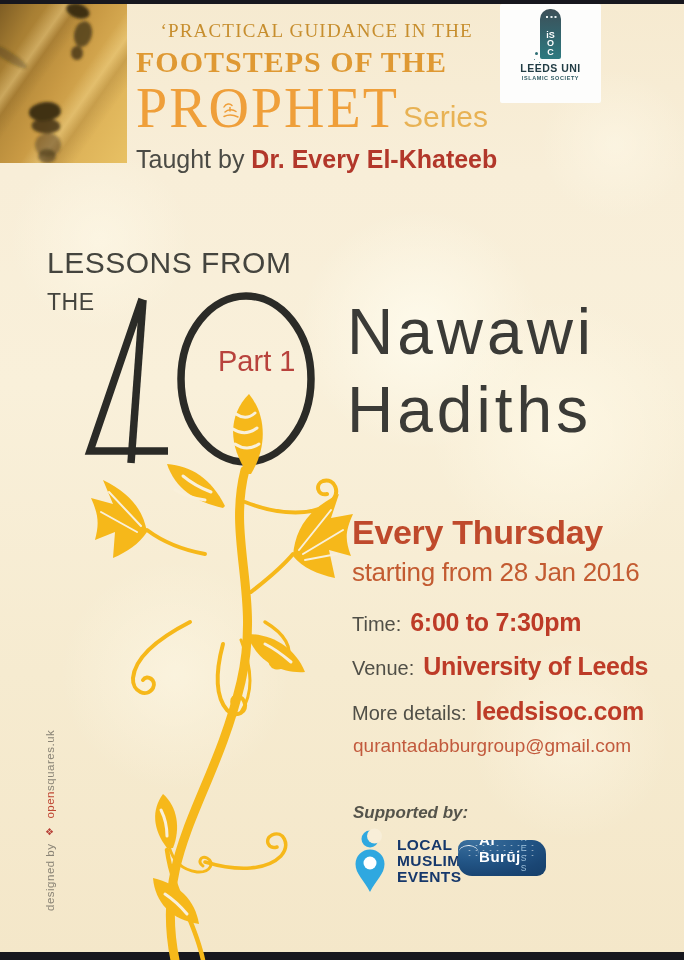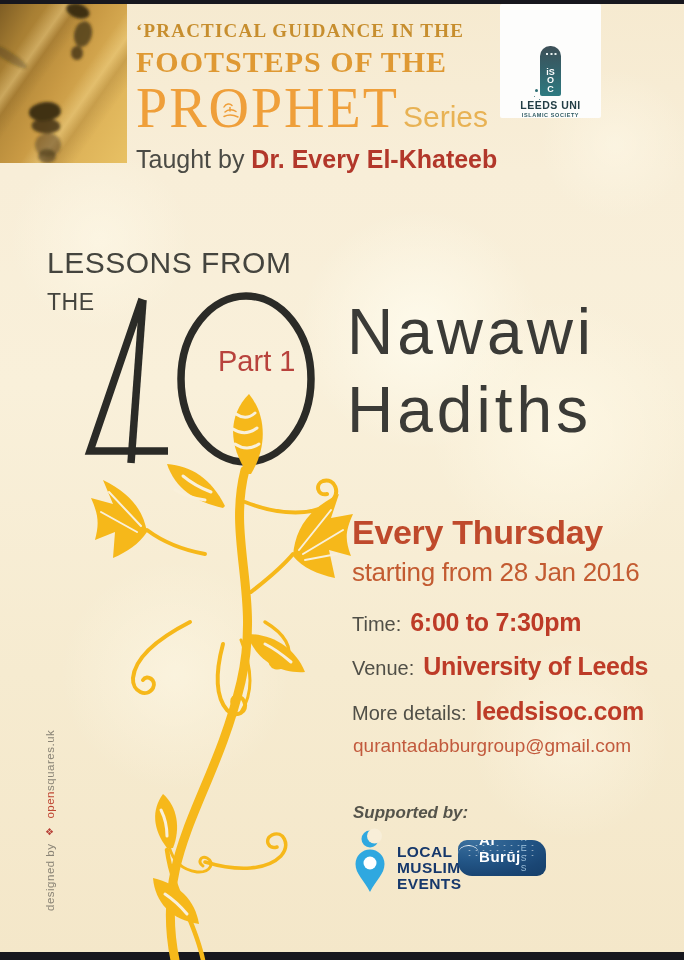--- a/index.html
+++ b/index.html
@@ -33,22 +33,22 @@
   .photo .streaks{
     position:absolute;inset:0;
     background:
       linear-gradient(125deg, rgba(255,230,160,0) 20%, rgba(255,231,165,.35) 28%, rgba(120,85,30,.25) 33%, rgba(255,231,165,0) 40%),
       linear-gradient(125deg, rgba(255,230,160,0) 55%, rgba(255,235,170,.3) 63%, rgba(120,85,30,.2) 69%, rgba(255,231,165,0) 78%);
   }
   .photo svg{position:absolute;inset:0;}
 
   
   .leeds{
-    position:absolute;left:500px;top:4px;width:101px;height:114px;background:#fdfdfc;
-    border-radius:2px;display:flex;flex-direction:column;align-items:center;box-sizing:border-box;padding-top:5px;justify-content:flex-end;
+    position:absolute;left:500px;top:4px;width:101px;height:99px;background:#fdfdfc;
+    border-radius:2px;display:flex;flex-direction:column;align-items:center;box-sizing:border-box;padding-top:5px;
   }
   .minaret{
     position:relative;width:21px;height:50px;margin-bottom:3px;
     background:linear-gradient(180deg,#3e5058 0%, #34616a 45%, #2e7a80 100%);
     border-radius:10px 10px 2px 2px;
     display:flex;align-items:flex-end;justify-content:center;
   }
   .minaret::before{
     content:"";position:absolute;top:3px;left:50%;transform:translateX(-50%);
     width:11px;height:4px;border-bottom:2px dotted #eaf2f2;
@@ -59,21 +59,21 @@
   }
   .tower-text{
     width:9px;word-break:break-all;font-size:9px;line-height:8.5px;font-weight:bold;
     color:#ffffff;text-align:center;margin-bottom:3px;
   }
   .leeds-line1{font-size:10.5px;font-weight:bold;color:#223d45;letter-spacing:.5px;}
   .leeds-line2{font-size:5.5px;font-weight:bold;color:#2e5a62;letter-spacing:.6px;margin-top:1px;}
 
   
   .hdr{position:absolute;left:136px;top:20px;}
-  .hdr-l1{font-family:"Liberation Serif",serif;font-weight:bold;font-size:19px;letter-spacing:1.2px;color:#c78e2e;}
+  .hdr-l1{font-family:"Liberation Serif",serif;font-weight:normal;font-size:19px;letter-spacing:1.2px;color:#c78e2e;text-align:center;}
   .hdr-l2{font-family:"Liberation Serif",serif;font-weight:bold;font-size:30px;letter-spacing:1px;color:#df9933;margin-top:3px;}
   .hdr-l3{display:flex;align-items:baseline;margin-top:1px;}
   .prophet{font-family:"Liberation Serif",serif;font-weight:normal;font-size:56px;letter-spacing:2px;color:#ef9f3a;line-height:56px;}
   .o-wrap{position:relative;display:inline-block;}
   .o-wrap svg{position:absolute;left:52%;top:56%;transform:translate(-50%,-50%);}
   .series{font-size:30px;color:#e8b254;margin-left:4px;}
   .hdr-l4{font-size:25px;margin-top:9px;color:#4b4b45;}
   .teacher{font-weight:bold;color:#b2372a;}
 
   
@@ -93,21 +93,21 @@
   .row-time{top:608px;}
   .row-venue{top:652px;}
   .row-more{top:697px;}
   .info-label{font-size:20px;color:#504f47;}
   .info-value{font-size:25px;font-weight:bold;color:#bd3b27;letter-spacing:-.3px;}
   .email{position:absolute;left:353px;top:735px;font-size:19px;color:#c25a3d;}
   .supported{position:absolute;left:353px;top:803px;font-size:17px;font-style:italic;font-weight:600;color:#55544b;}
 
   
   .lme{position:absolute;left:349px;top:828px;width:130px;}
-  .lme-top{display:flex;align-items:center;}
+  .lme-top{display:flex;align-items:flex-start;}
   .lme-names{margin-left:6px;margin-top:9px;font-size:15.5px;line-height:16px;font-weight:800;color:#16386b;letter-spacing:.4px;}
   .lme-tag{margin-top:5px;font-size:12px;line-height:14px;font-weight:600;color:#a18b6e;}
 
   
   .alburuj{
     position:absolute;left:458px;top:840px;width:88px;height:36px;
     border-radius:9px 14px 9px 14px;
     background:radial-gradient(130% 130% at 18% 0%, #3c719f 0%, #235687 45%, #1a4674 75%, #163f69 100%);
     display:flex;flex-direction:row;align-items:center;justify-content:flex-end;
     box-sizing:border-box;padding-bottom:21px;overflow:hidden;

